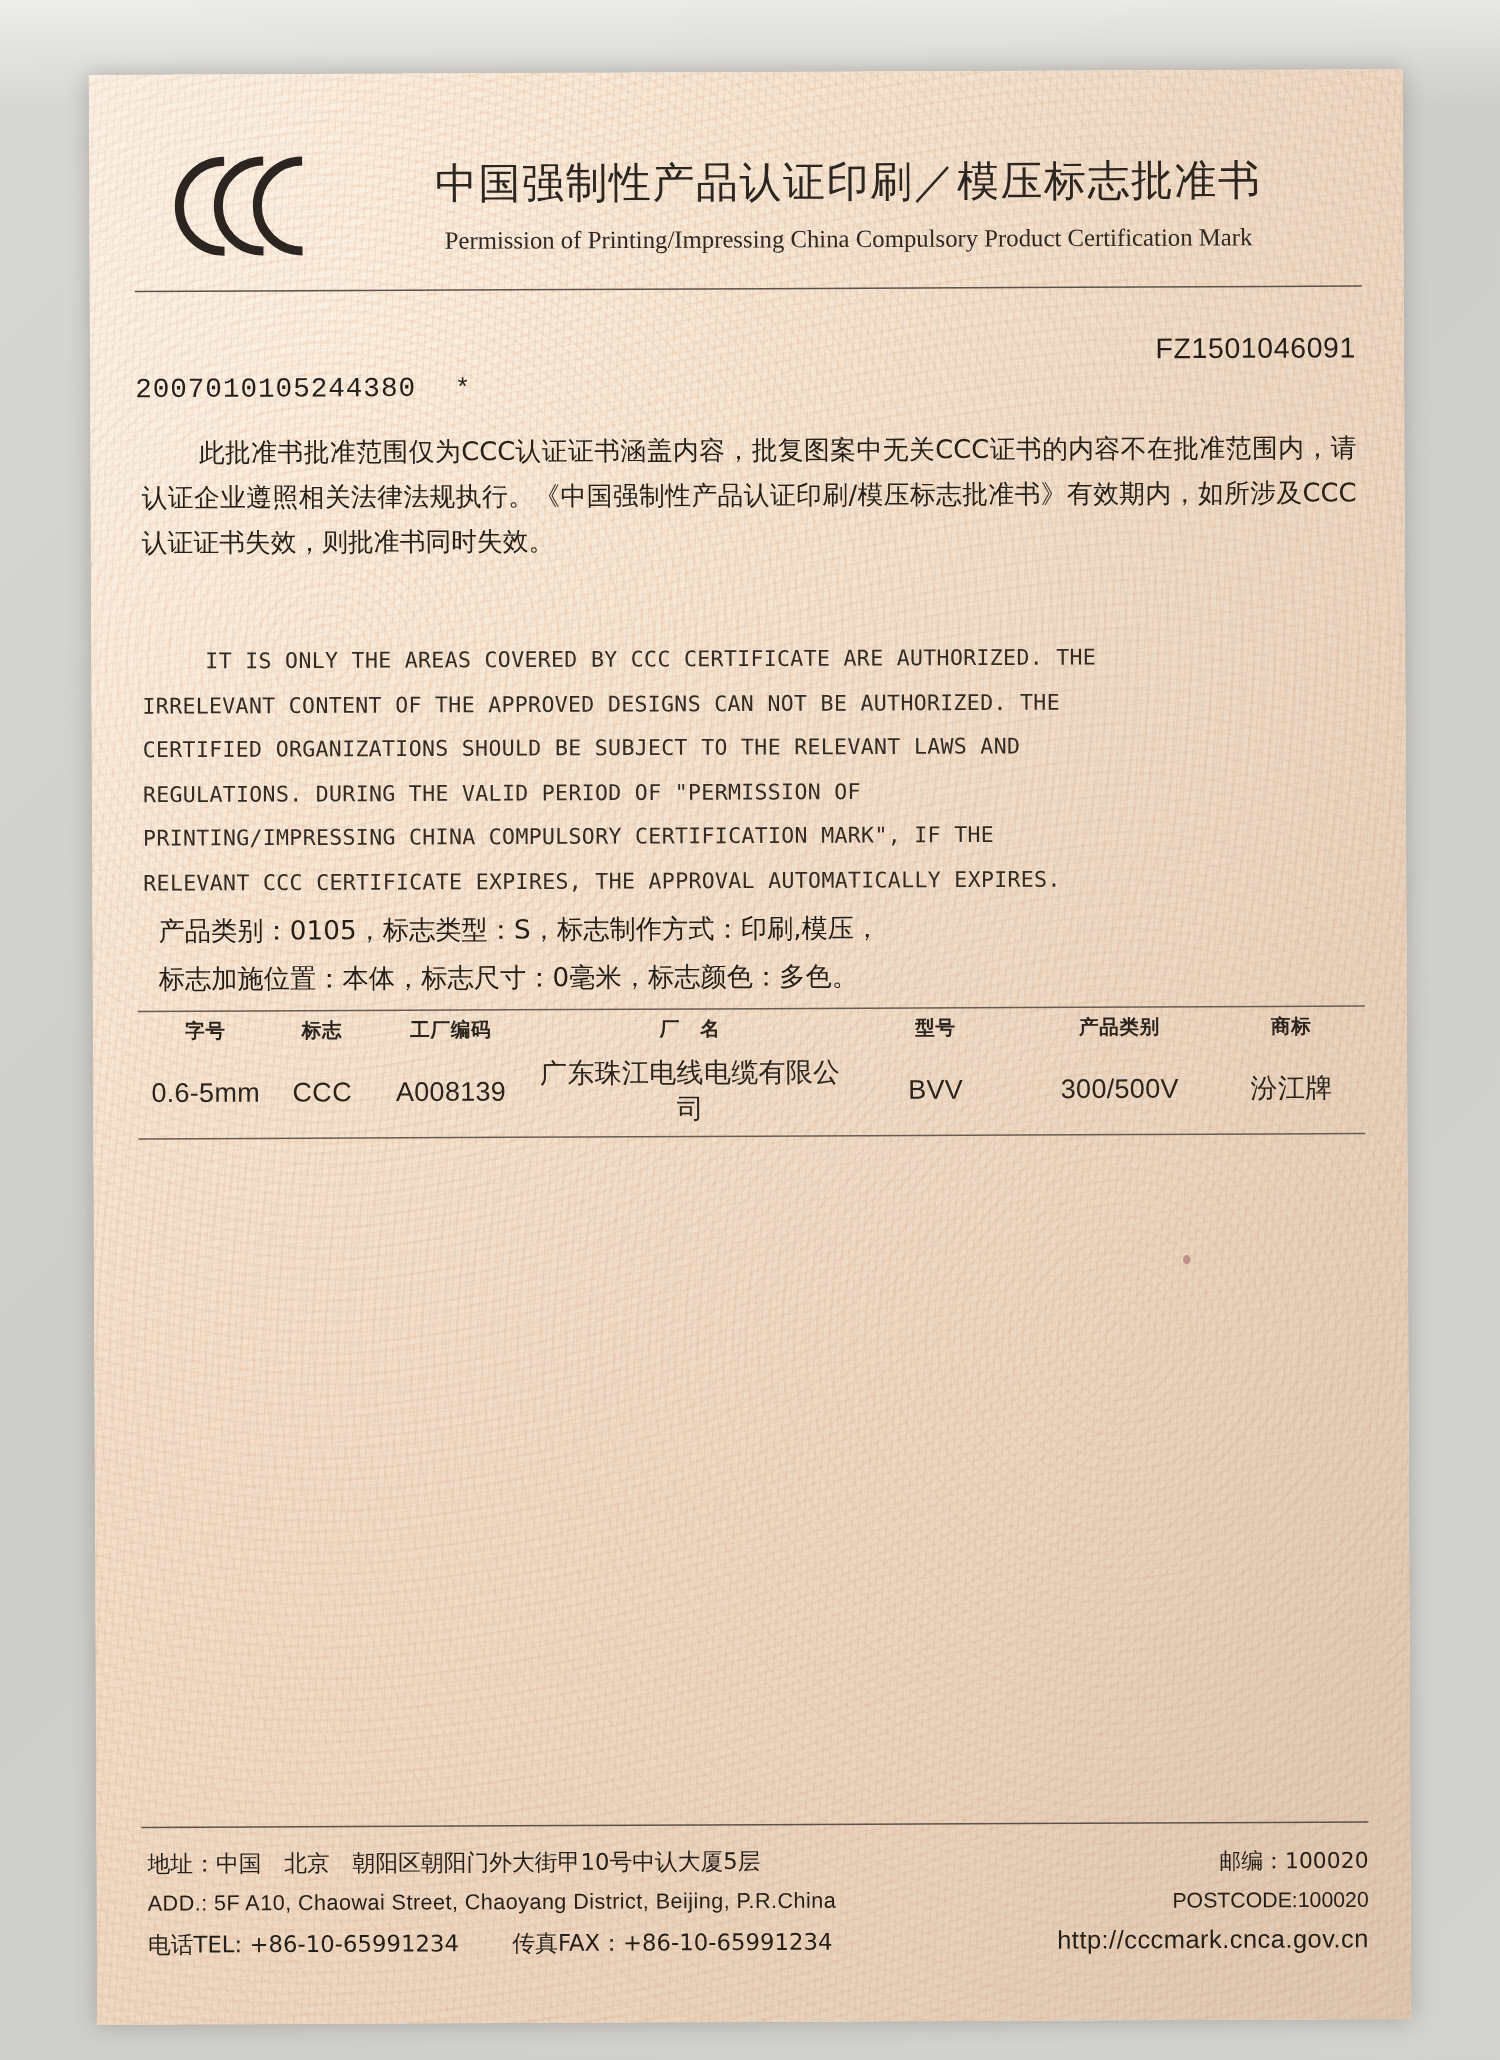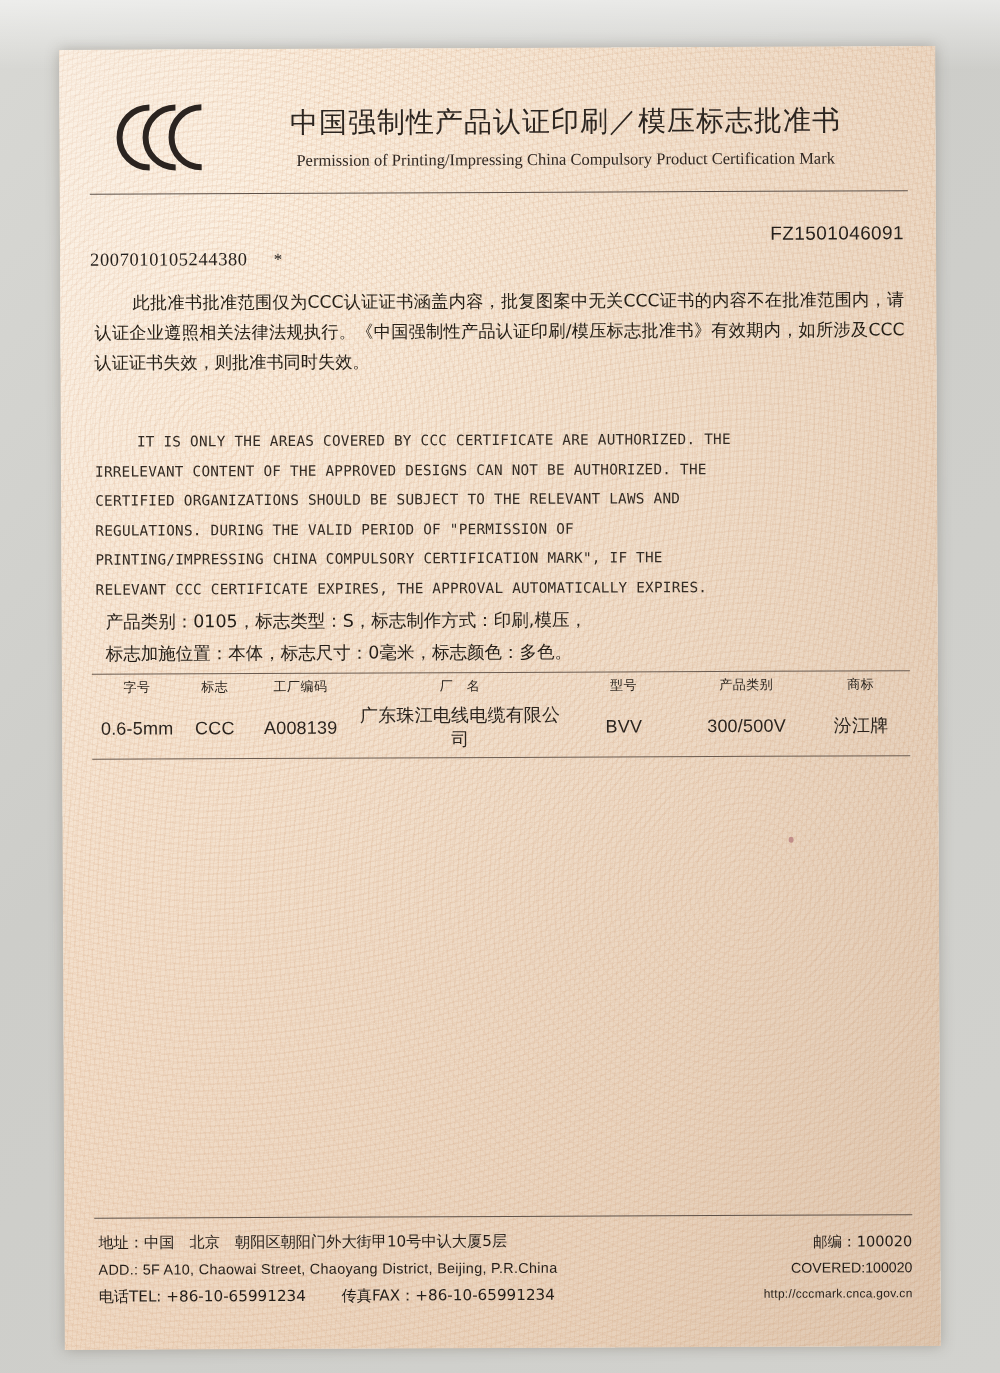--- a/index.html
+++ b/index.html
@@ -122,21 +122,21 @@
     top: 176px;
     font-family: "Liberation Sans", sans-serif;
     font-size: 19px;
     letter-spacing: 0.4px;
     color: #241f1b;
   }
   .serial-left {
     position: absolute;
     left: 30px;
     top: 200px;
-    font-family: Liberation Serif, serif;
+    font-family: Liberation Mono, monospace;
     font-size: 18.5px;
     letter-spacing: 0.6px;
     color: #241f1b;
   }
   .serial-left .star {
     margin-left: 26px;
     font-size: 17px;
   }
 
   
@@ -189,21 +189,21 @@
   }
   .tbl .line {
     border-top: 1.1px solid #6a5b50;
   }
   .tbl table {
     width: 100%;
     border-collapse: collapse;
     font-family: "DejaVu Sans", sans-serif;
   }
   .tbl th {
-    font-weight: normal;
+    font-weight: bold;
     font-size: 13px;
     color: #2b241e;
     padding: 4px 0 5px 0;
     text-align: center;
     letter-spacing: 0.5px;
     margin-top: 26px;
   }
   .tbl td {
     font-size: 18px;
     color: #2b241e;
@@ -260,21 +260,21 @@
     right: 28px;
     top: 1182px;
     text-align: right;
     font-family: "Liberation Sans", sans-serif;
     font-size: 14.2px;
     line-height: 26px;
     color: #241e19;
     white-space: nowrap;
   }
   .footer-right .cn { font-family: "DejaVu Sans", sans-serif; font-size: 14.6px; }
-  .footer-right .url { font-size: 12px; letter-spacing: 0.3px; }
+  .footer-right .url { font-size: 17px; letter-spacing: 0.3px; }
 </style>
 </head>
 <body>
 
 <div class="scan">
   <div class="scan-shadow-top"></div>
 </div>
 
 <div class="paper">
   <div class="inner">
@@ -354,18 +354,18 @@
       <div>地址：中国　北京　朝阳区朝阳门外大街甲10号中认大厦5层</div>
       <div class="en">ADD.: 5F A10, Chaowai Street, Chaoyang District, Beijing, P.R.China</div>
       <div>
         <span>电话TEL: +86-10-65991234</span>
         <span style="display:inline-block;width:26px"></span>
         <span>传真FAX：+86-10-65991234</span>
       </div>
     </div>
     <div class="footer-right">
       <div class="cn">邮编：100020</div>
-      <div>COVERED:100020</div>
+      <div>POSTCODE:100020</div>
       <div class="url">http://cccmark.cnca.gov.cn</div>
     </div>
 
   </div>
 </div>
 
 </body></html>

